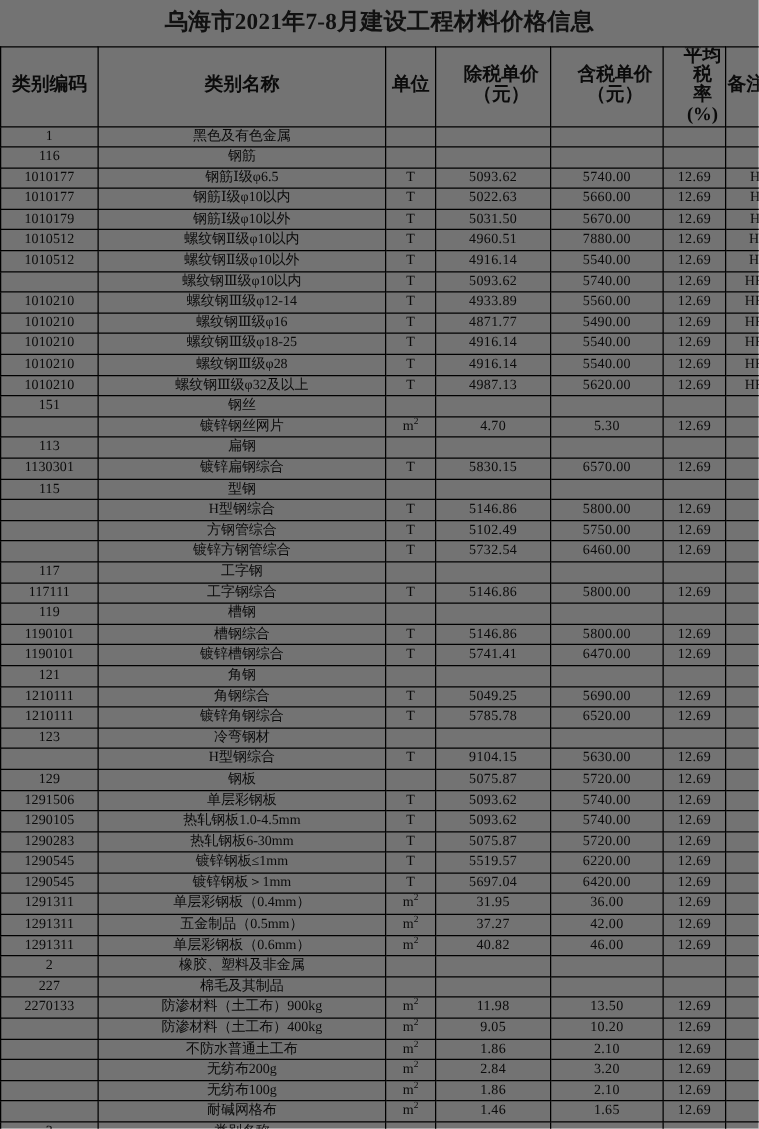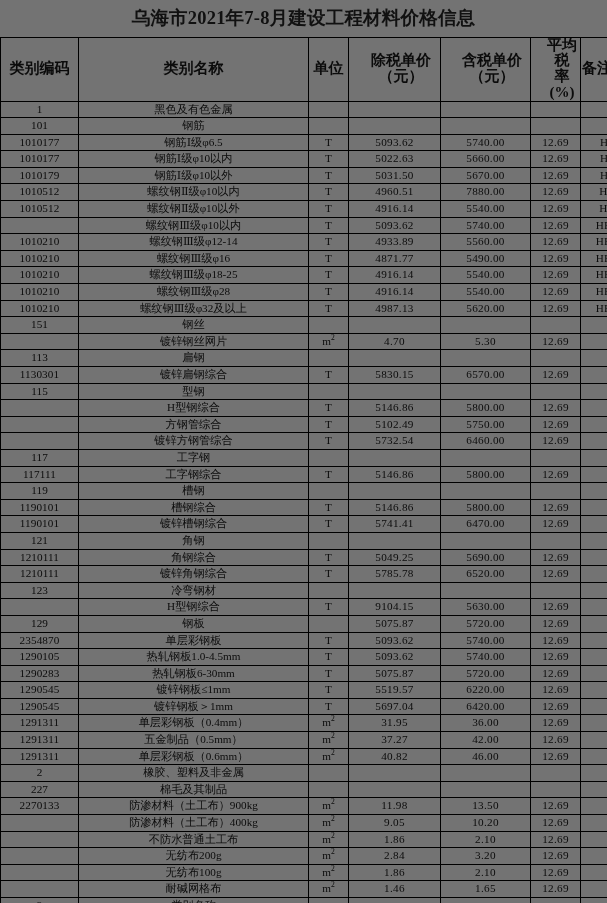--- a/index.html
+++ b/index.html
@@ -125,21 +125,21 @@
         <tr class="group">
           <td class="code">1</td>
           <td class="name">黑色及有色金属</td>
           <td class="unit"></td>
           <td class="num"></td>
           <td class="num"></td>
           <td class="num"></td>
           <td class="note"></td>
         </tr>
         <tr class="sub">
-          <td class="code">101</td>
+          <td class="code">116</td>
           <td class="name">钢筋</td>
           <td class="unit"></td>
           <td class="num"></td>
           <td class="num"></td>
           <td class="num"></td>
           <td class="note"></td>
         </tr>
         <tr class="item">
           <td class="code">1010177</td>
           <td class="name">钢筋Ⅰ级φ6.5</td>
@@ -404,21 +404,21 @@
         <tr class="sub">
           <td class="code">129</td>
           <td class="name">钢板</td>
           <td class="unit"></td>
           <td class="num">5075.87</td>
           <td class="num">5720.00</td>
           <td class="num">12.69</td>
           <td class="note"></td>
         </tr>
         <tr class="item">
-          <td class="code">2354870</td>
+          <td class="code">1291506</td>
           <td class="name">单层彩钢板</td>
           <td class="unit">T</td>
           <td class="num">5093.62</td>
           <td class="num">5740.00</td>
           <td class="num">12.69</td>
           <td class="note"></td>
         </tr>
         <tr class="item">
           <td class="code">1290105</td>
           <td class="name">热轧钢板1.0-4.5mm</td>

